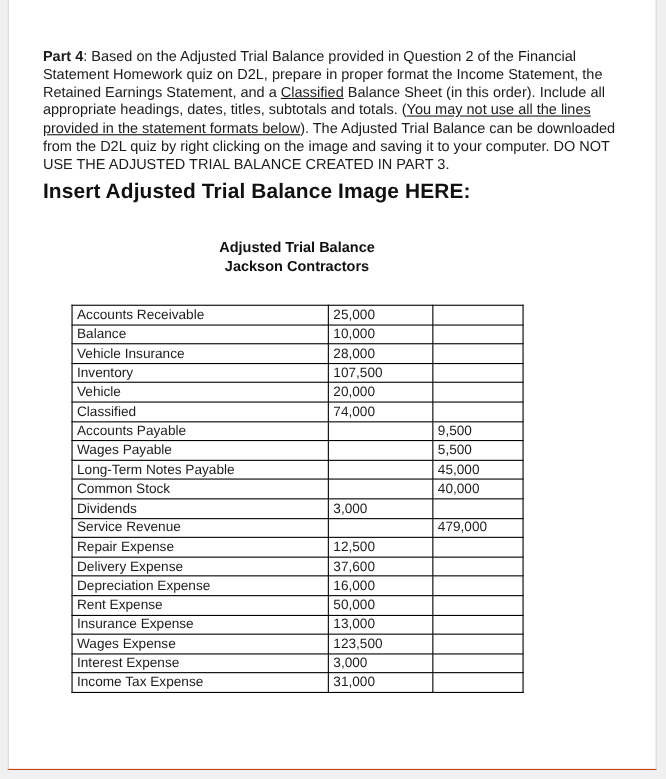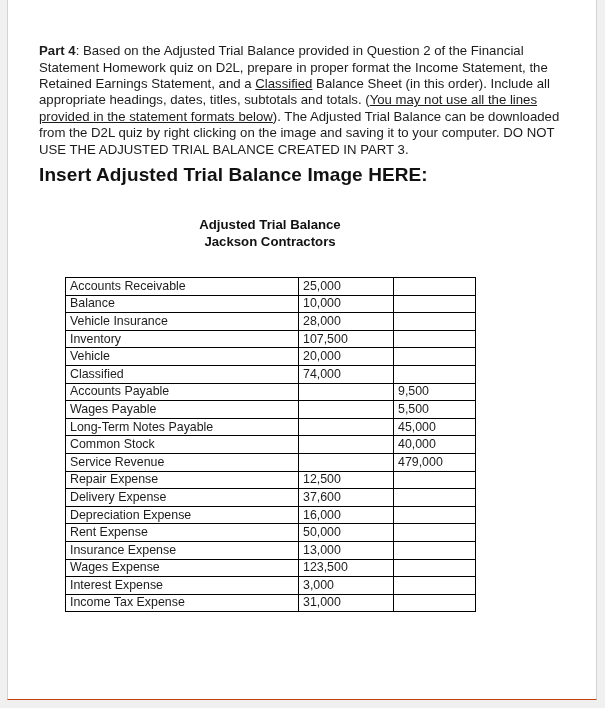--- a/index.html
+++ b/index.html
@@ -150,20 +150,25 @@
             <td>Long-Term Notes Payable</td>
             <td class="num"></td>
             <td class="num">45,000</td>
           </tr>
           <tr>
             <td>Common Stock</td>
             <td class="num"></td>
             <td class="num">40,000</td>
           </tr>
           <tr>
+            <td>Dividends</td>
+            <td class="num">3,000</td>
+            <td class="num"></td>
+          </tr>
+          <tr>
             <td>Service Revenue</td>
             <td class="num"></td>
             <td class="num">479,000</td>
           </tr>
           <tr>
             <td>Repair Expense</td>
             <td class="num">12,500</td>
             <td class="num"></td>
           </tr>
           <tr>

